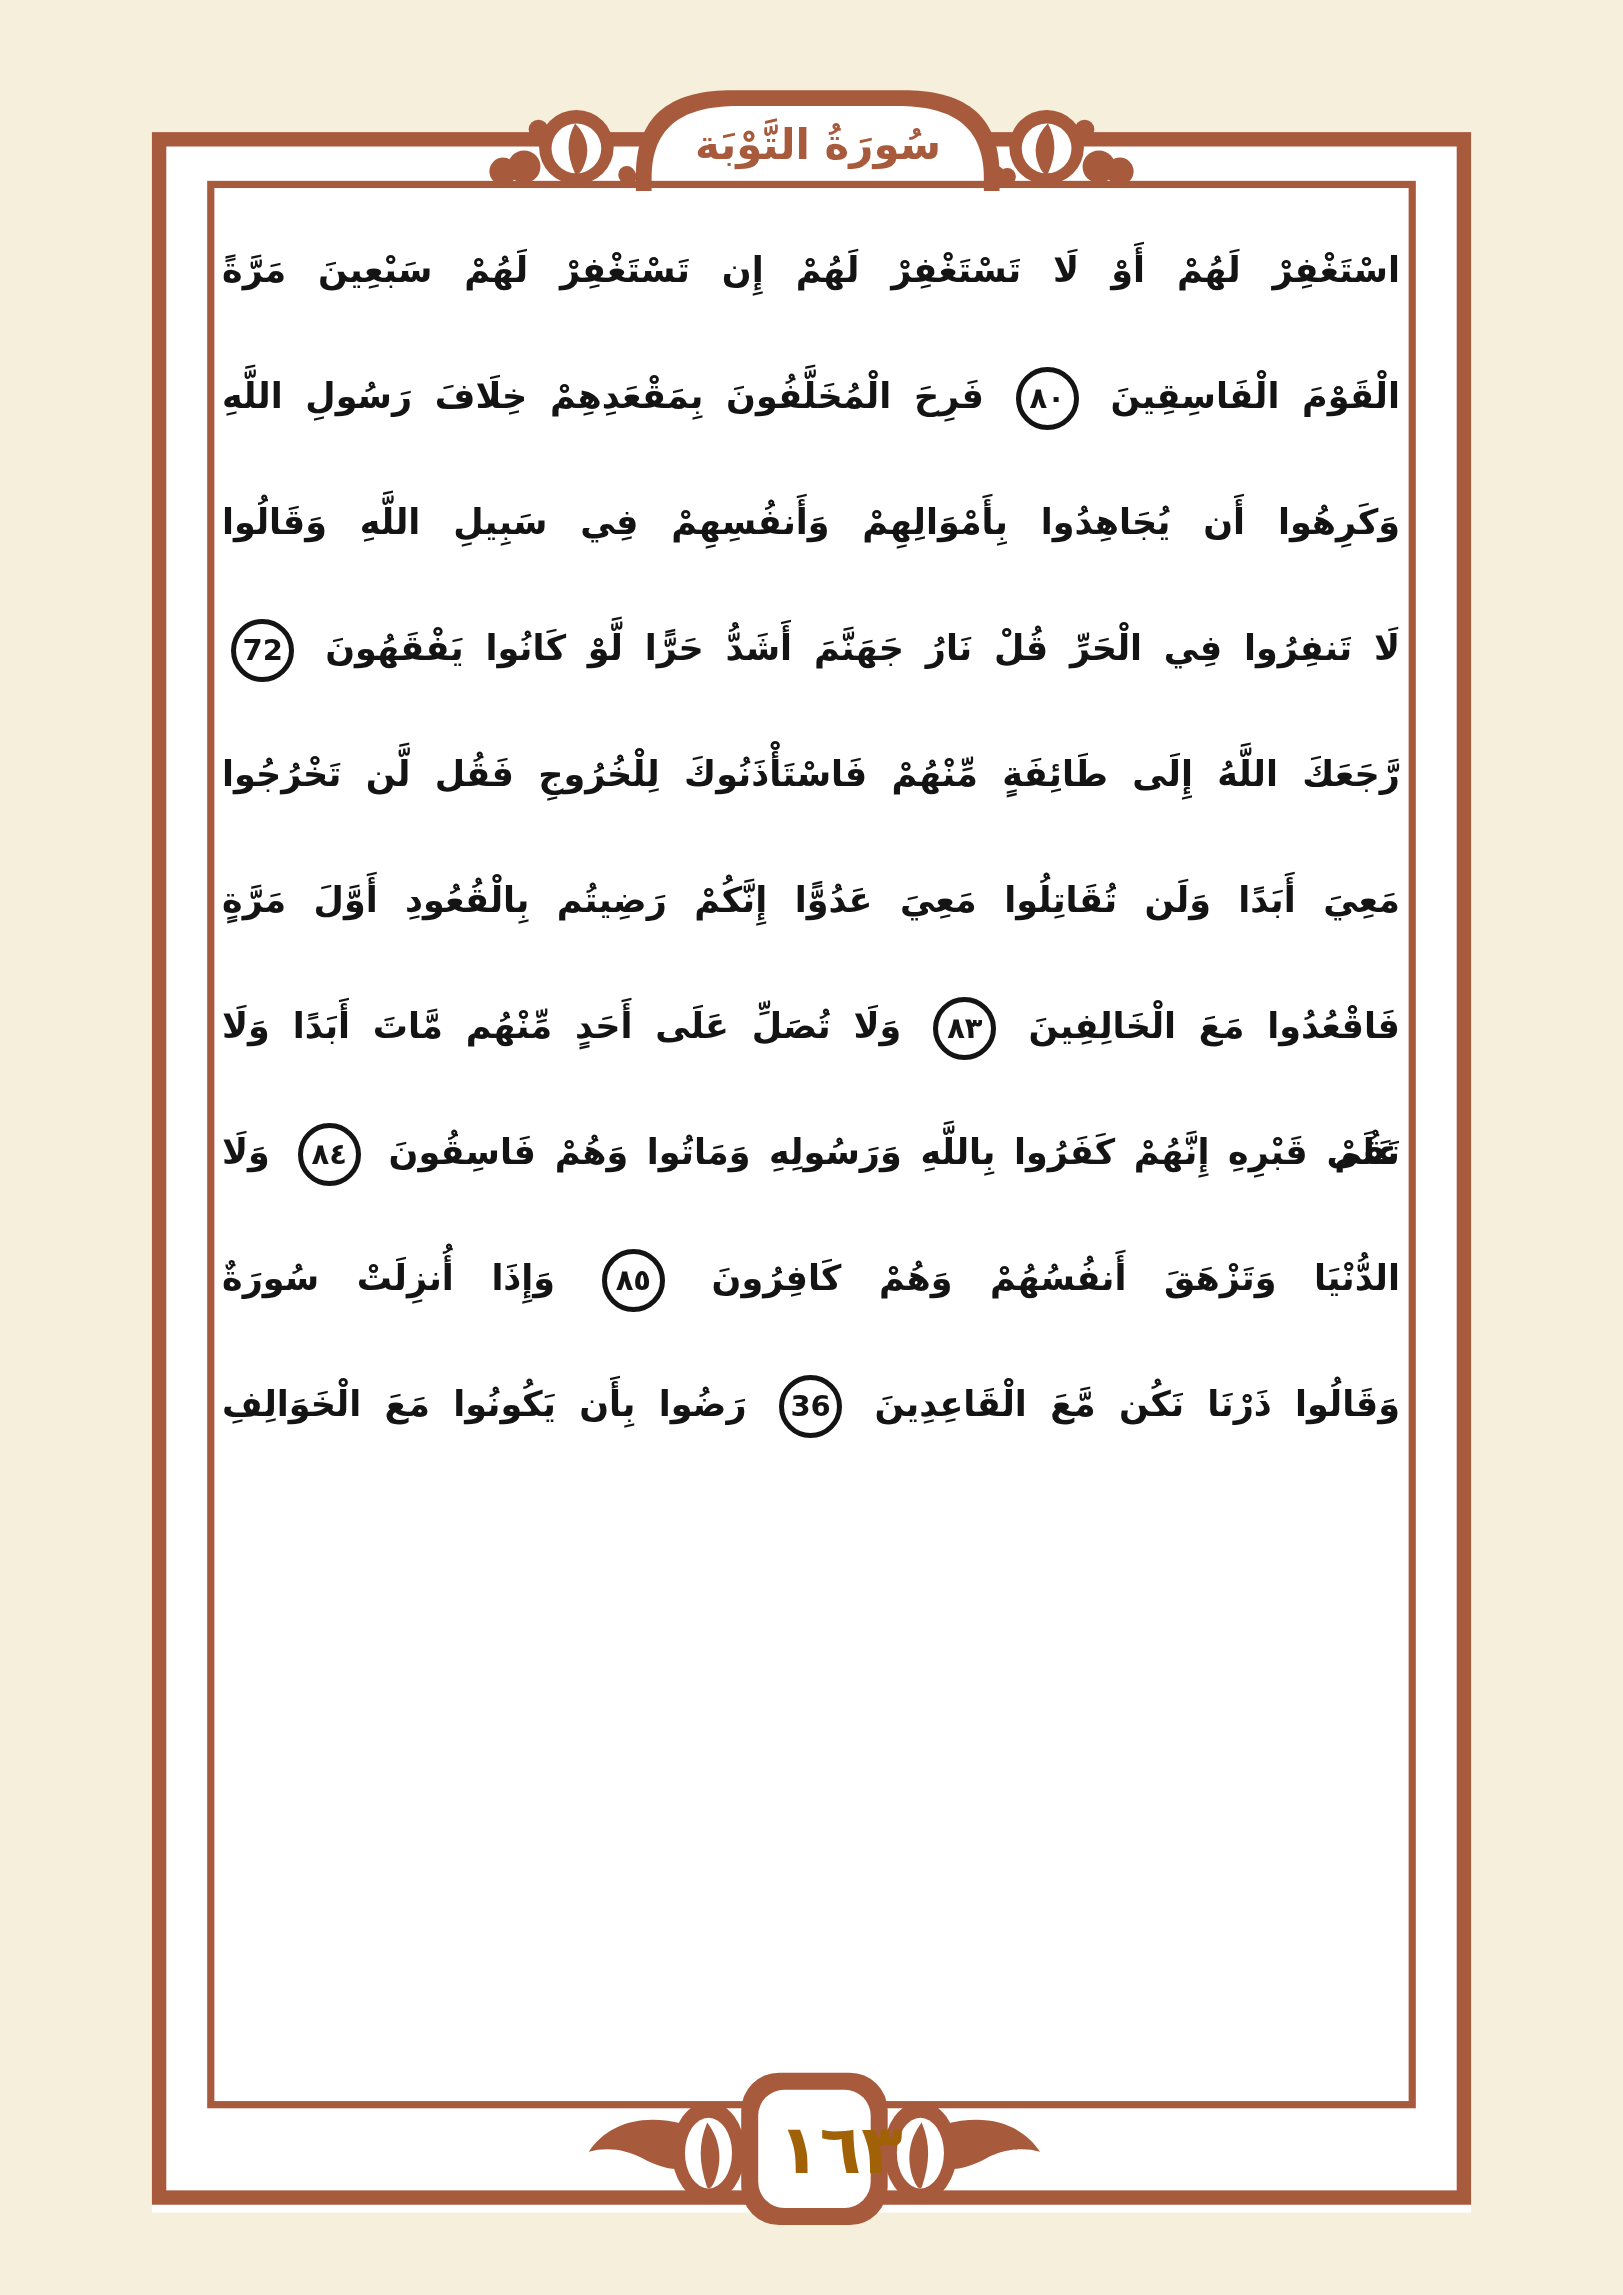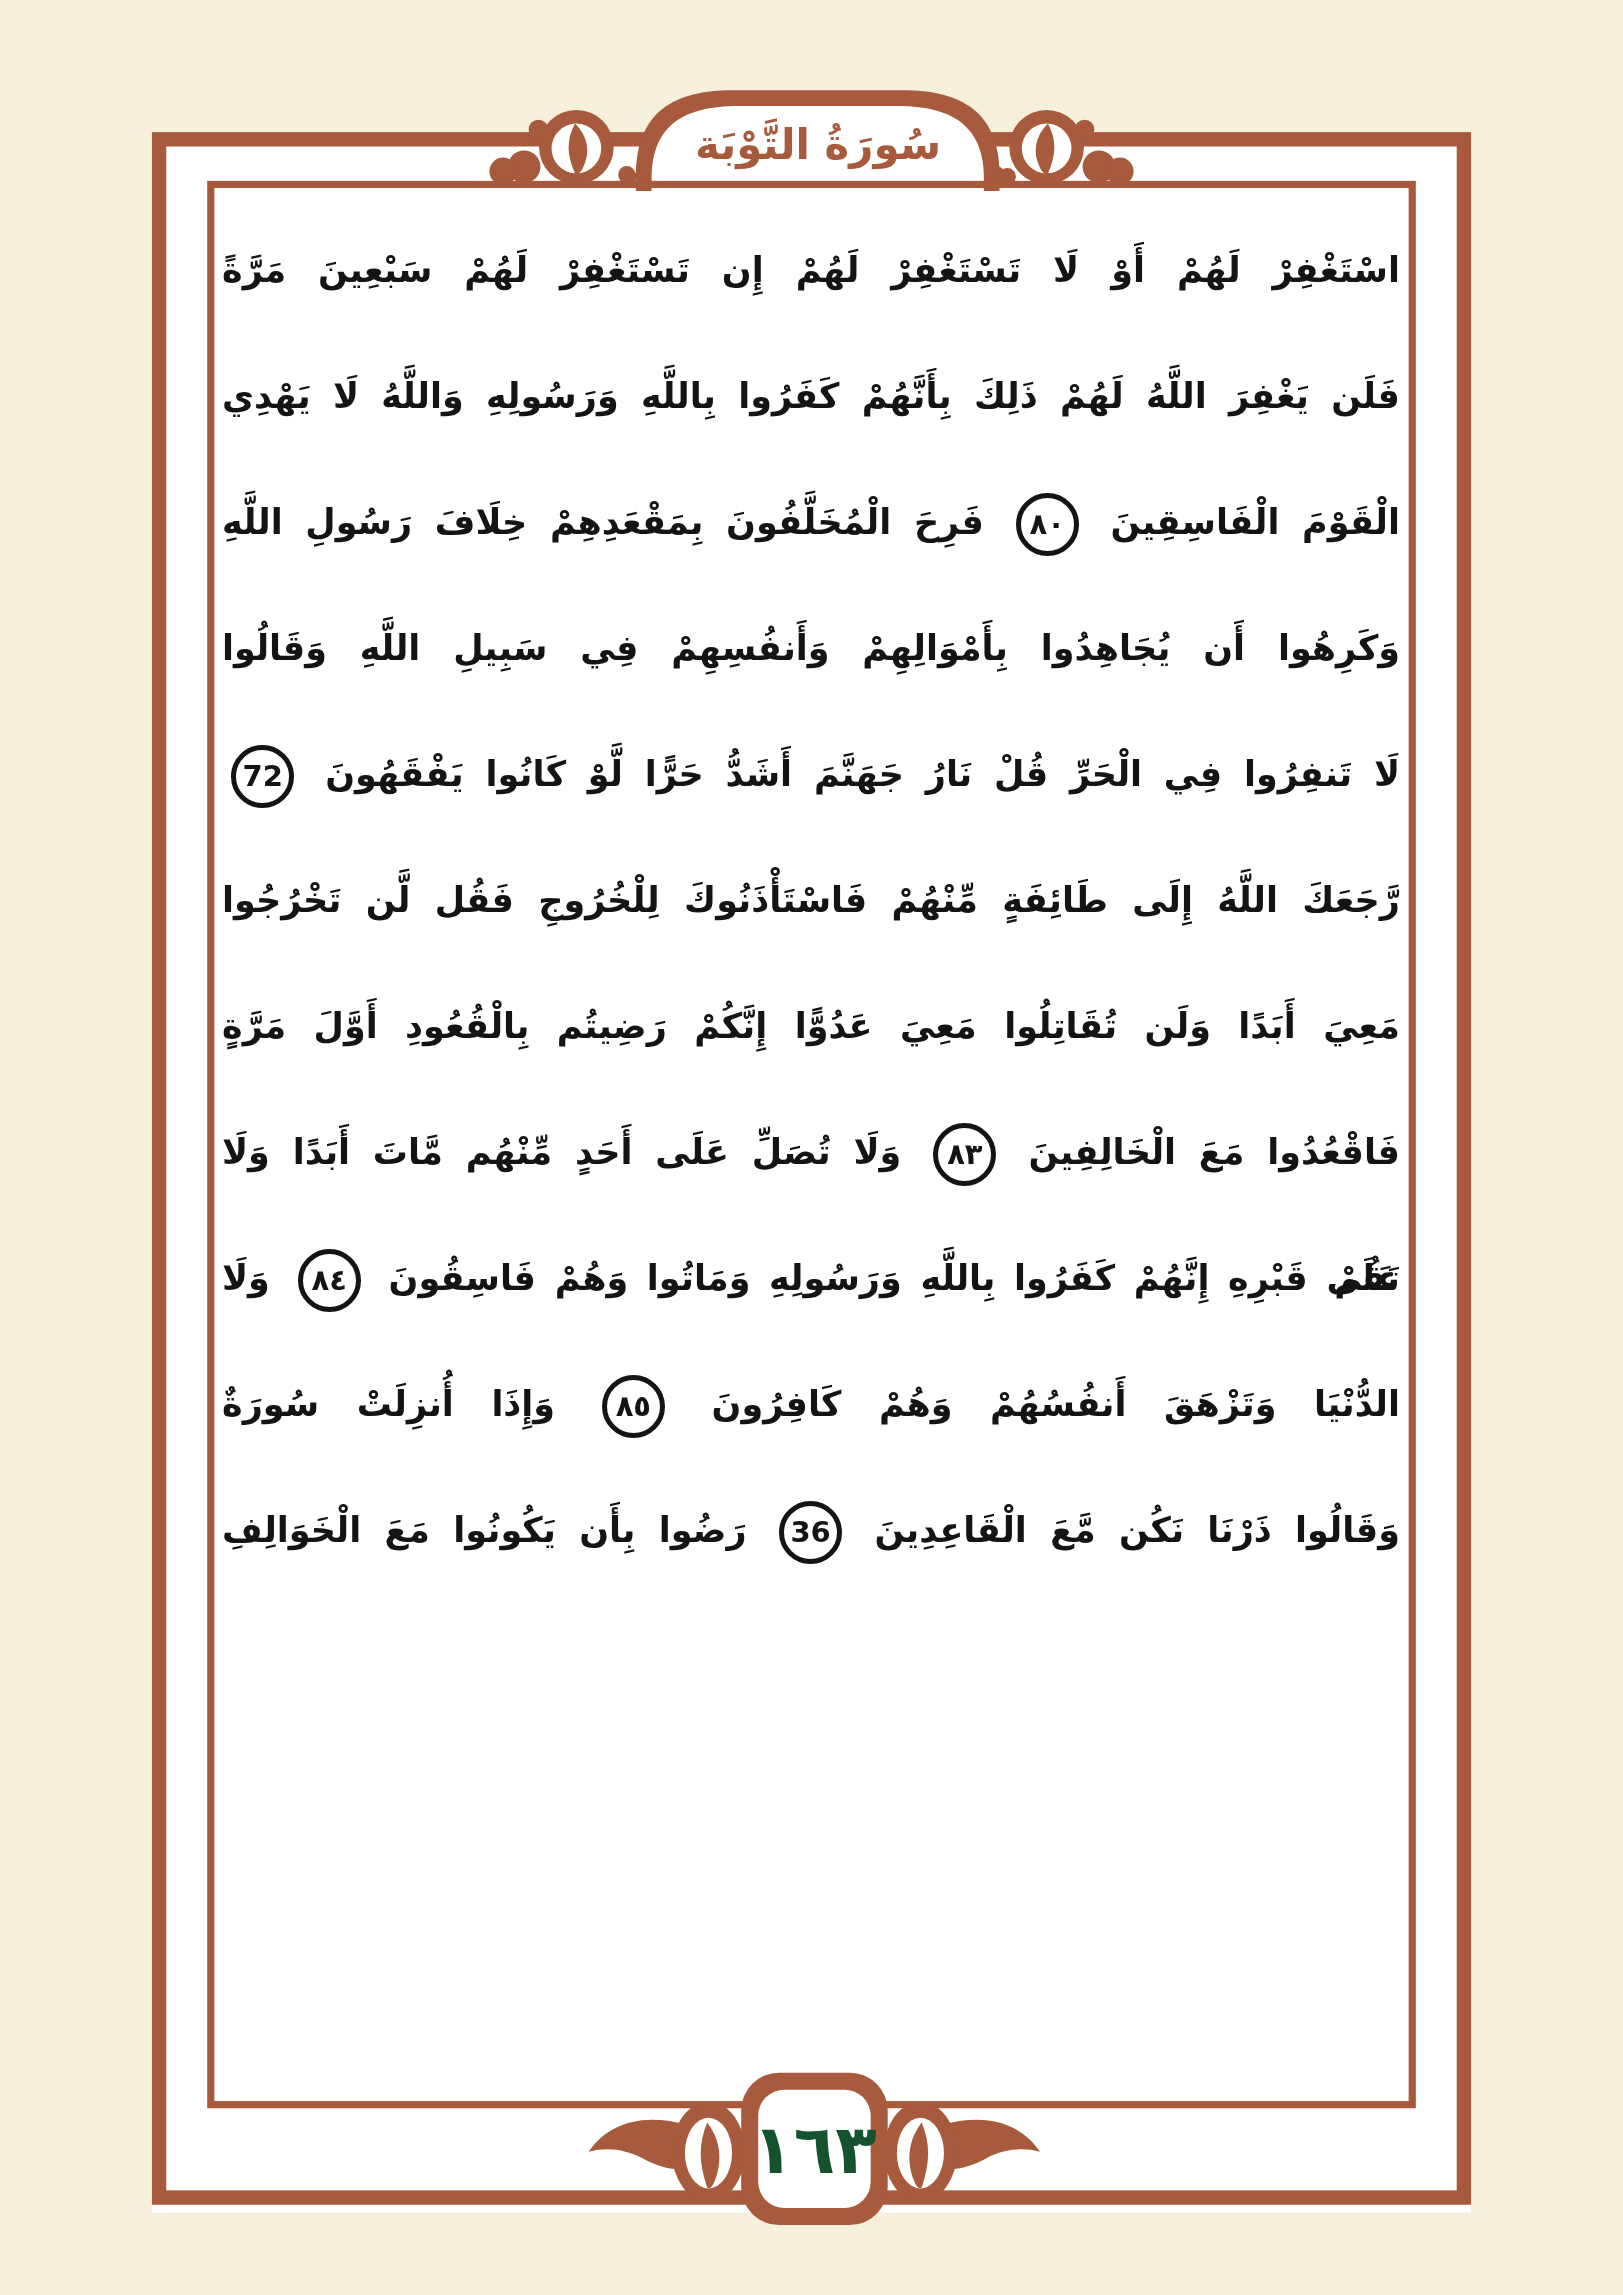--- a/index.html
+++ b/index.html
@@ -12,22 +12,22 @@
 
   .text-area{position:absolute;left:222px;top:207px;width:1178px;height:1884px;direction:rtl;}
   .qline{height:126px;line-height:126px;text-align:justify;text-align-last:justify;
     color:#141414;font-size:35px;font-weight:bold;word-spacing:0.18em;white-space:normal;
     overflow:visible;}
   .ayah{display:inline-flex;align-items:center;justify-content:center;
     width:63px;height:63px;border:5.9px solid #141414;border-radius:50%;
     box-sizing:border-box;font-size:29px;font-weight:bold;color:#141414;
     vertical-align:middle;margin:0 9.2px;background:#fff;}
 
-  .page-number{position:absolute;left:741px;top:2092px;width:147px;height:115px;
-    line-height:115px;text-align:center;color:#14532d;font-size:68px;font-weight:bold;}
+  .page-number{position:absolute;left:767px;top:2092px;width:147px;height:115px;
+    line-height:115px;text-align:center;color:#a16207;font-size:68px;font-weight:bold;}
 </style>
 </head>
 <body>
 
 <div class="page">
 
   <svg class="frame-svg" viewBox="0 0 2481 3509">
     <defs>
       <path id="teardrop" d="M -2 -36 C 18 -16 22 8 10 32 C 5 42 -1 44 -3 38 C -14 12 -16 -10 -2 -36 Z"></path>
       <g id="medallion" fill="#A85A3C">
@@ -64,21 +64,20 @@
     <use href="#footer-side"></use>
     <use href="#footer-side" transform="translate(2490 0) scale(-1 1)"></use>
     <rect x="1133" y="3169" width="224" height="233" rx="58" fill="#A85A3C"></rect>
     <rect x="1159" y="3195" width="172" height="181" rx="40" fill="#FFFFFF"></rect>
   </svg>
 
   <div class="surah-title" dir="rtl" lang="ar">سُورَةُ التَّوْبَة</div>
 
   <div class="text-area" id="quran-lines" lang="ar">
       <div class="qline" dir="rtl"><span class="qtext">اسْتَغْفِرْ لَهُمْ أَوْ لَا تَسْتَغْفِرْ لَهُمْ إِن تَسْتَغْفِرْ لَهُمْ سَبْعِينَ مَرَّةً</span> </div>
-      <div class="qline" dir="rtl"><span class="qtext">فَلَن يَغْفِرَ اللَّهُ لَهُمْ ذَلِكَ بِأَنَّهُمْ كَفَرُوا بِاللَّهِ وَرَسُولِهِ وَاللَّهُ لَا يَهْدِي</span> </div>
       <div class="qline" dir="rtl"><span class="qtext">الْقَوْمَ الْفَاسِقِينَ</span> <span class="ayah">٨٠</span> <span class="qtext">فَرِحَ الْمُخَلَّفُونَ بِمَقْعَدِهِمْ خِلَافَ رَسُولِ اللَّهِ</span> </div>
       <div class="qline" dir="rtl"><span class="qtext">وَكَرِهُوا أَن يُجَاهِدُوا بِأَمْوَالِهِمْ وَأَنفُسِهِمْ فِي سَبِيلِ اللَّهِ وَقَالُوا</span> </div>
       <div class="qline" dir="rtl"><span class="qtext">لَا تَنفِرُوا فِي الْحَرِّ قُلْ نَارُ جَهَنَّمَ أَشَدُّ حَرًّا لَّوْ كَانُوا يَفْقَهُونَ</span> <span class="ayah">72</span> </div>
       <div class="qline" dir="rtl"><span class="qtext">رَّجَعَكَ اللَّهُ إِلَى طَائِفَةٍ مِّنْهُمْ فَاسْتَأْذَنُوكَ لِلْخُرُوجِ فَقُل لَّن تَخْرُجُوا</span> </div>
       <div class="qline" dir="rtl"><span class="qtext">مَعِيَ أَبَدًا وَلَن تُقَاتِلُوا مَعِيَ عَدُوًّا إِنَّكُمْ رَضِيتُم بِالْقُعُودِ أَوَّلَ مَرَّةٍ</span> </div>
       <div class="qline" dir="rtl"><span class="qtext">فَاقْعُدُوا مَعَ الْخَالِفِينَ</span> <span class="ayah">٨٣</span> <span class="qtext">وَلَا تُصَلِّ عَلَى أَحَدٍ مِّنْهُم مَّاتَ أَبَدًا وَلَا تَقُمْ</span> </div>
       <div class="qline" dir="rtl"><span class="qtext">عَلَى قَبْرِهِ إِنَّهُمْ كَفَرُوا بِاللَّهِ وَرَسُولِهِ وَمَاتُوا وَهُمْ فَاسِقُونَ</span> <span class="ayah">٨٤</span> <span class="qtext">وَلَا</span> </div>
       <div class="qline" dir="rtl"><span class="qtext">الدُّنْيَا وَتَزْهَقَ أَنفُسُهُمْ وَهُمْ كَافِرُونَ</span> <span class="ayah">٨٥</span> <span class="qtext">وَإِذَا أُنزِلَتْ سُورَةٌ</span> </div>
       <div class="qline" dir="rtl"><span class="qtext">وَقَالُوا ذَرْنَا نَكُن مَّعَ الْقَاعِدِينَ</span> <span class="ayah">36</span> <span class="qtext">رَضُوا بِأَن يَكُونُوا مَعَ الْخَوَالِفِ</span> </div>
     </div>

